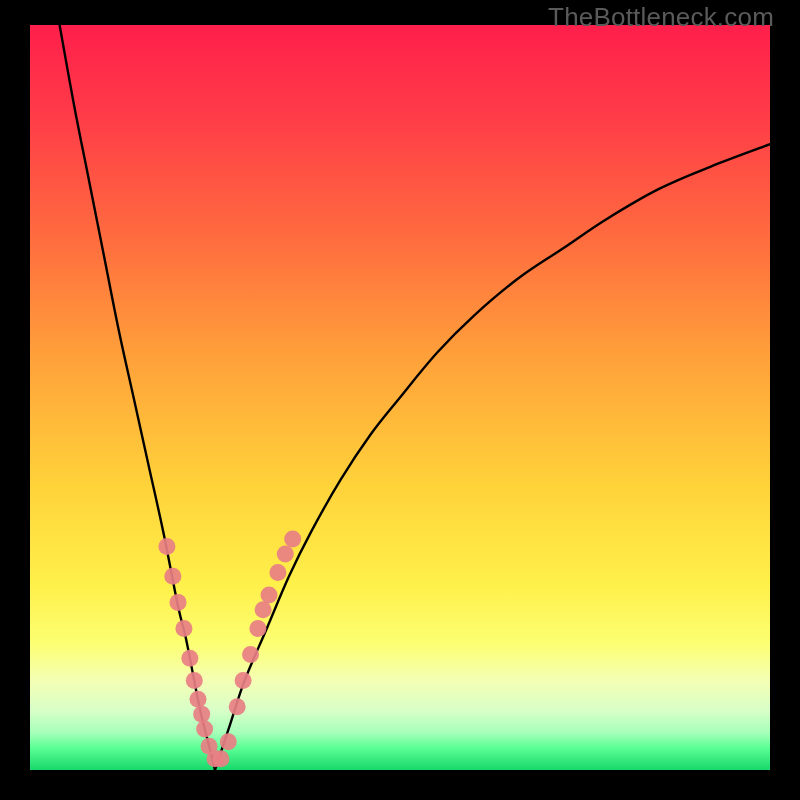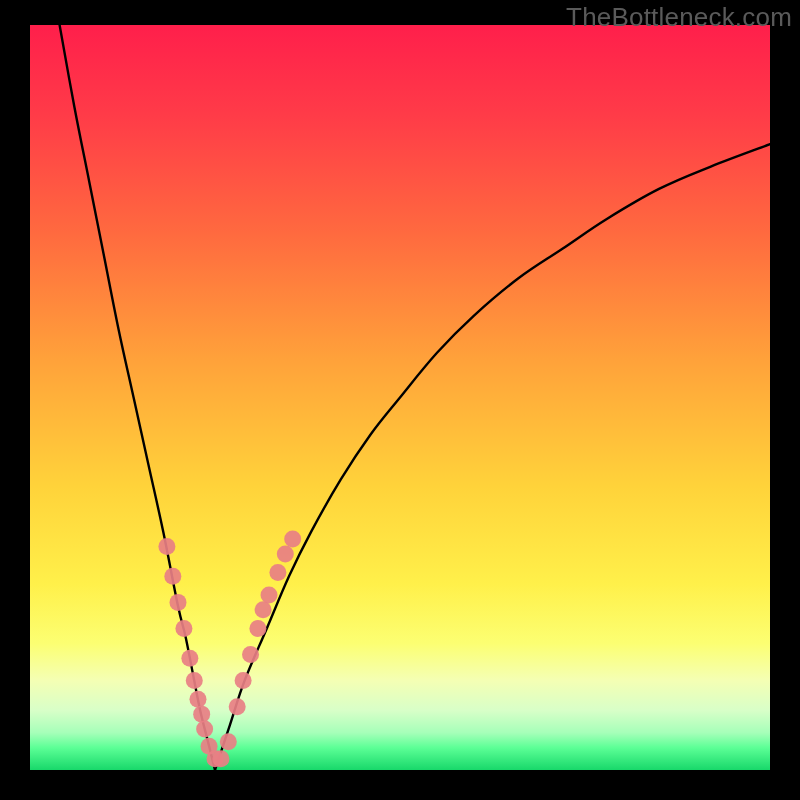--- a/index.html
+++ b/index.html
@@ -28,21 +28,21 @@
   svg.overlay {
     position: absolute;
     left: 0;
     top: 0;
     width: 100%;
     height: 100%;
   }
   .watermark {
     position: absolute;
     top: 2px;
-    right: 8px;
+    right: 26px;
     font-family: Arial, Helvetica, sans-serif;
     font-size: 26px;
     color: #5a5a5a;
     letter-spacing: 0.2px;
     font-weight: 500;
   }
 </style>
 </head>
 <body>
 

